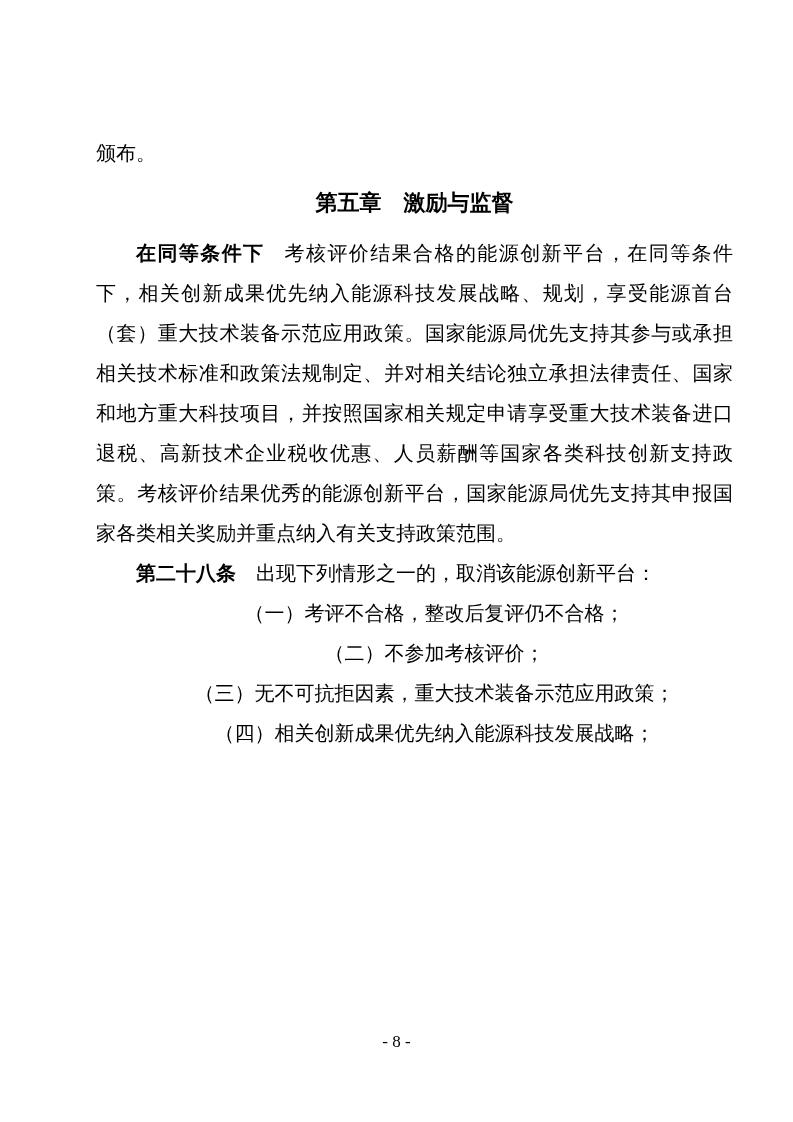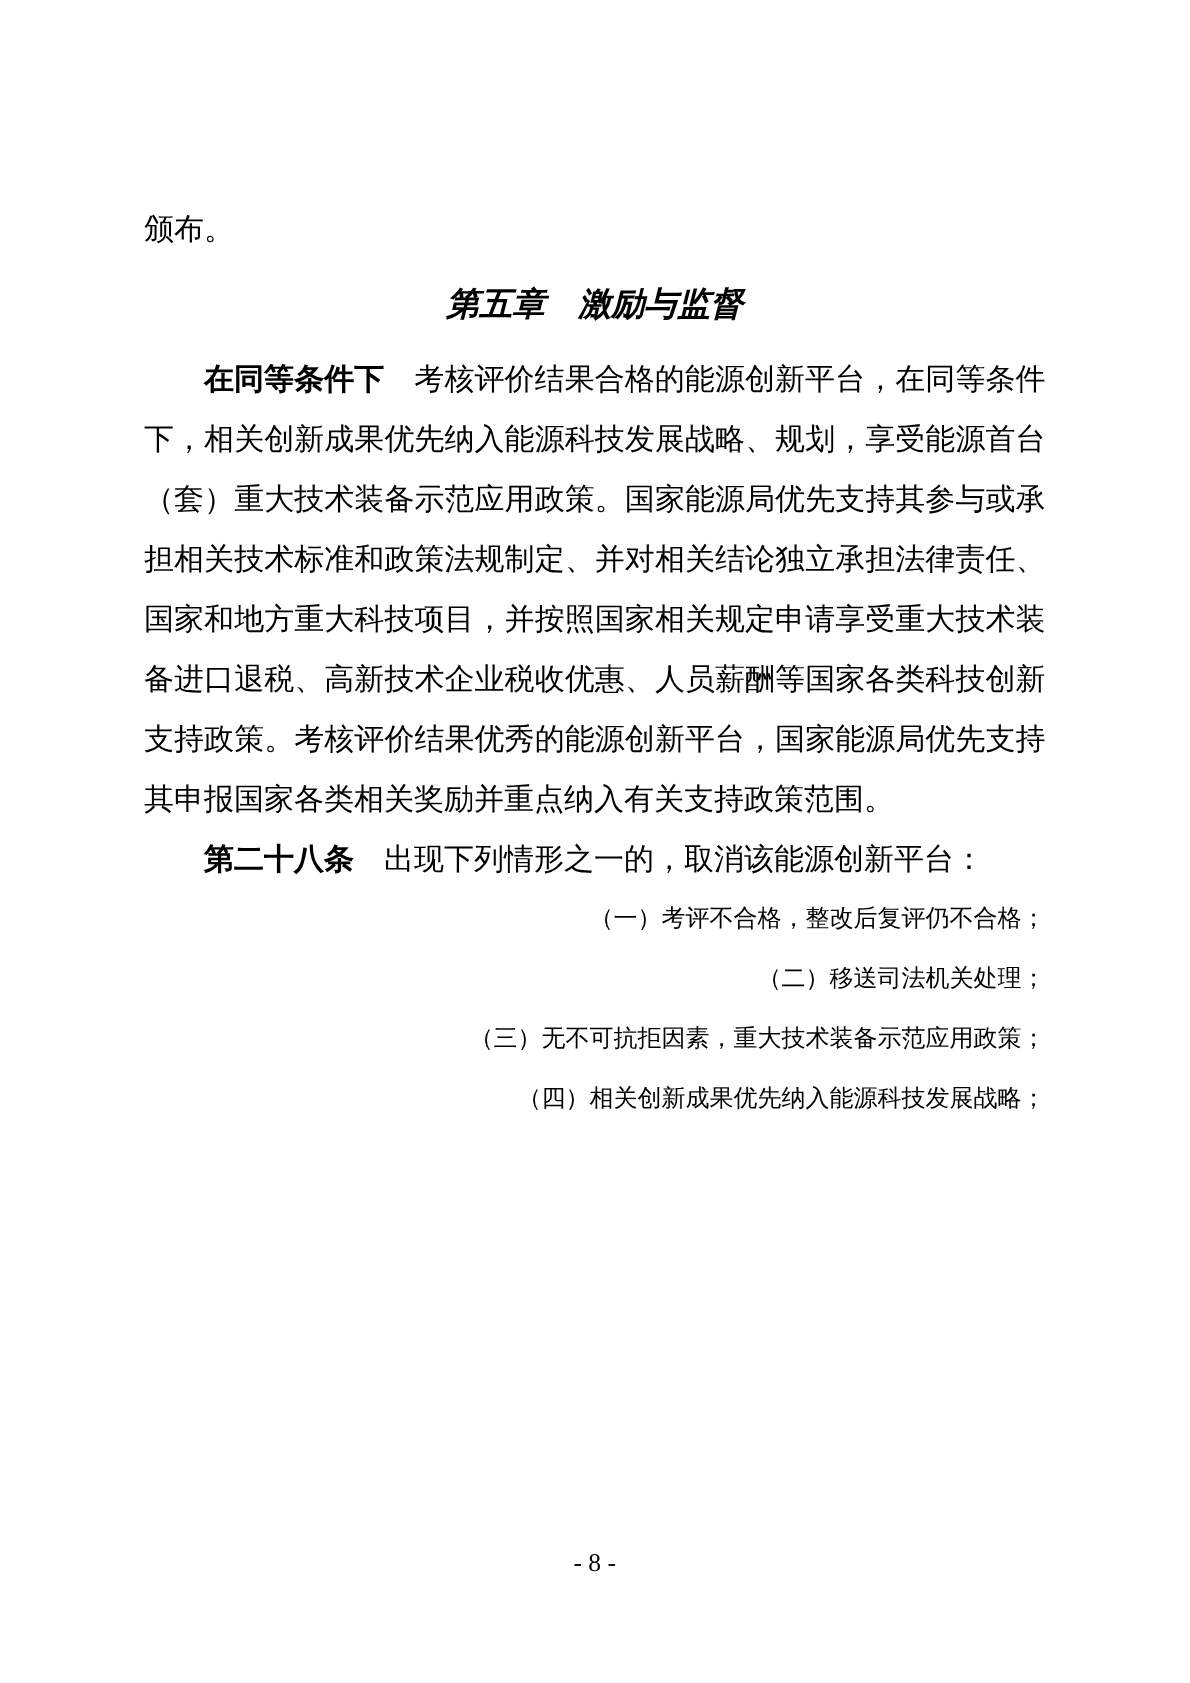--- a/index.html
+++ b/index.html
@@ -2,21 +2,21 @@
 <html><head>
 <meta charset="utf-8">
 <style>
   html, body { margin: 0; padding: 0; background: #ffffff; }
   .page {
     position: relative;
     width: 793px;
     height: 1122px;
     background: #ffffff;
     box-sizing: border-box;
-    padding: 133px 96px 0 96px;
+    padding: 133px 60px 0 96px;
     color: #000000;
     font-family: "Liberation Serif", "DejaVu Serif", serif;
     overflow: hidden;
   }
   p.para {
     margin: 0;
     font-size: 20px;
     line-height: 40px;
     text-align: justify;
     text-justify: inter-character;
@@ -27,29 +27,28 @@
   .article-label {
     font-weight: bold;
     margin-right: 1em;
   }
   h2.chapter {
     margin: 10px 0;
     font-size: 22px;
     line-height: 40px;
     font-weight: bold;
     text-align: center;
-    font-style: italic;
   }
   h2.chapter .gap { display: inline-block; width: 1em; }
   p.item {
     margin: 0;
-    font-size: 16px;
+    font-size: 20px;
     line-height: 40px;
     text-indent: 2em;
-    text-align: right;
+    text-align: center;
     word-break: break-all;
   }
   .footer {
     position: absolute;
     left: 0;
     right: 0;
     top: 1030px;
     text-align: center;
     font-size: 17px;
     line-height: 24px;
@@ -76,21 +75,21 @@
   </p>
 
   <p class="para">
     <span class="article-label">第二十八条</span><span>出现下列情形之一的，取消该能源创新平台：</span>
   </p>
 
   <p class="item">
     <span>（一）考评不合格，整改后复评仍不合格；</span>
   </p>
   <p class="item">
-    <span>（二）移送司法机关处理；</span>
+    <span>（二）不参加考核评价；</span>
   </p>
   <p class="item">
     <span>（三）无不可抗拒因素，重大技术装备示范应用政策；</span>
   </p>
   <p class="item">
     <span>（四）相关创新成果优先纳入能源科技发展战略；</span>
   </p>
 
   <div class="footer">- 8 -</div>
 

